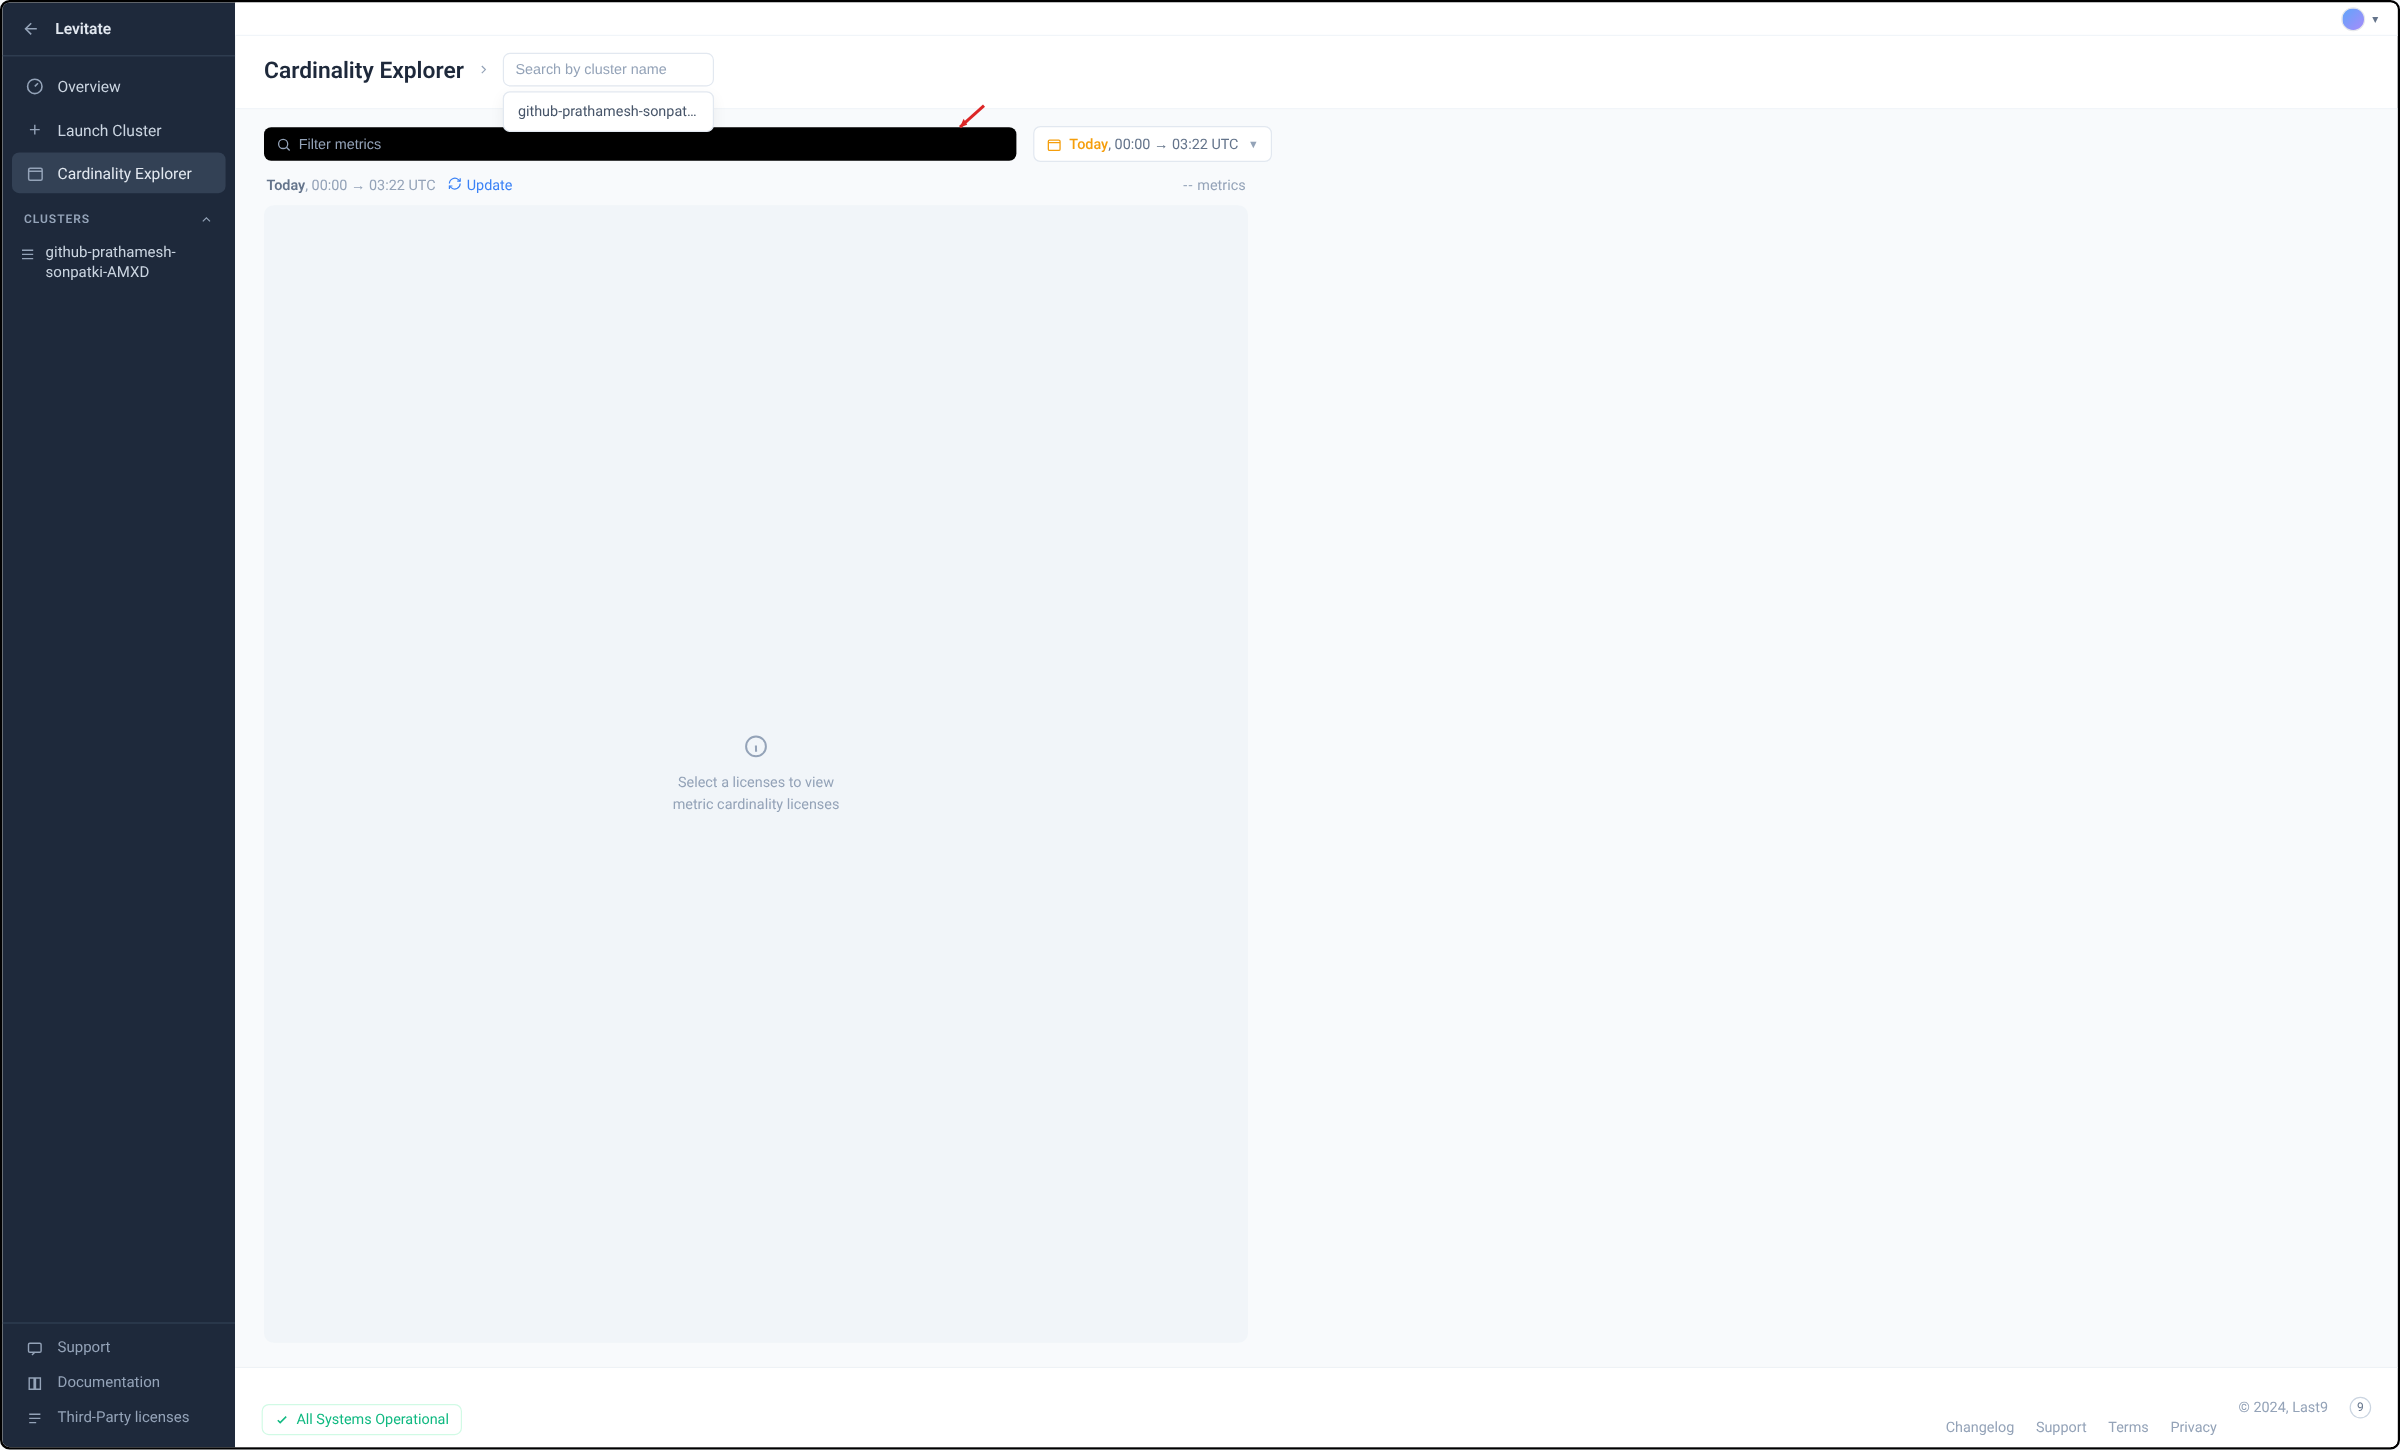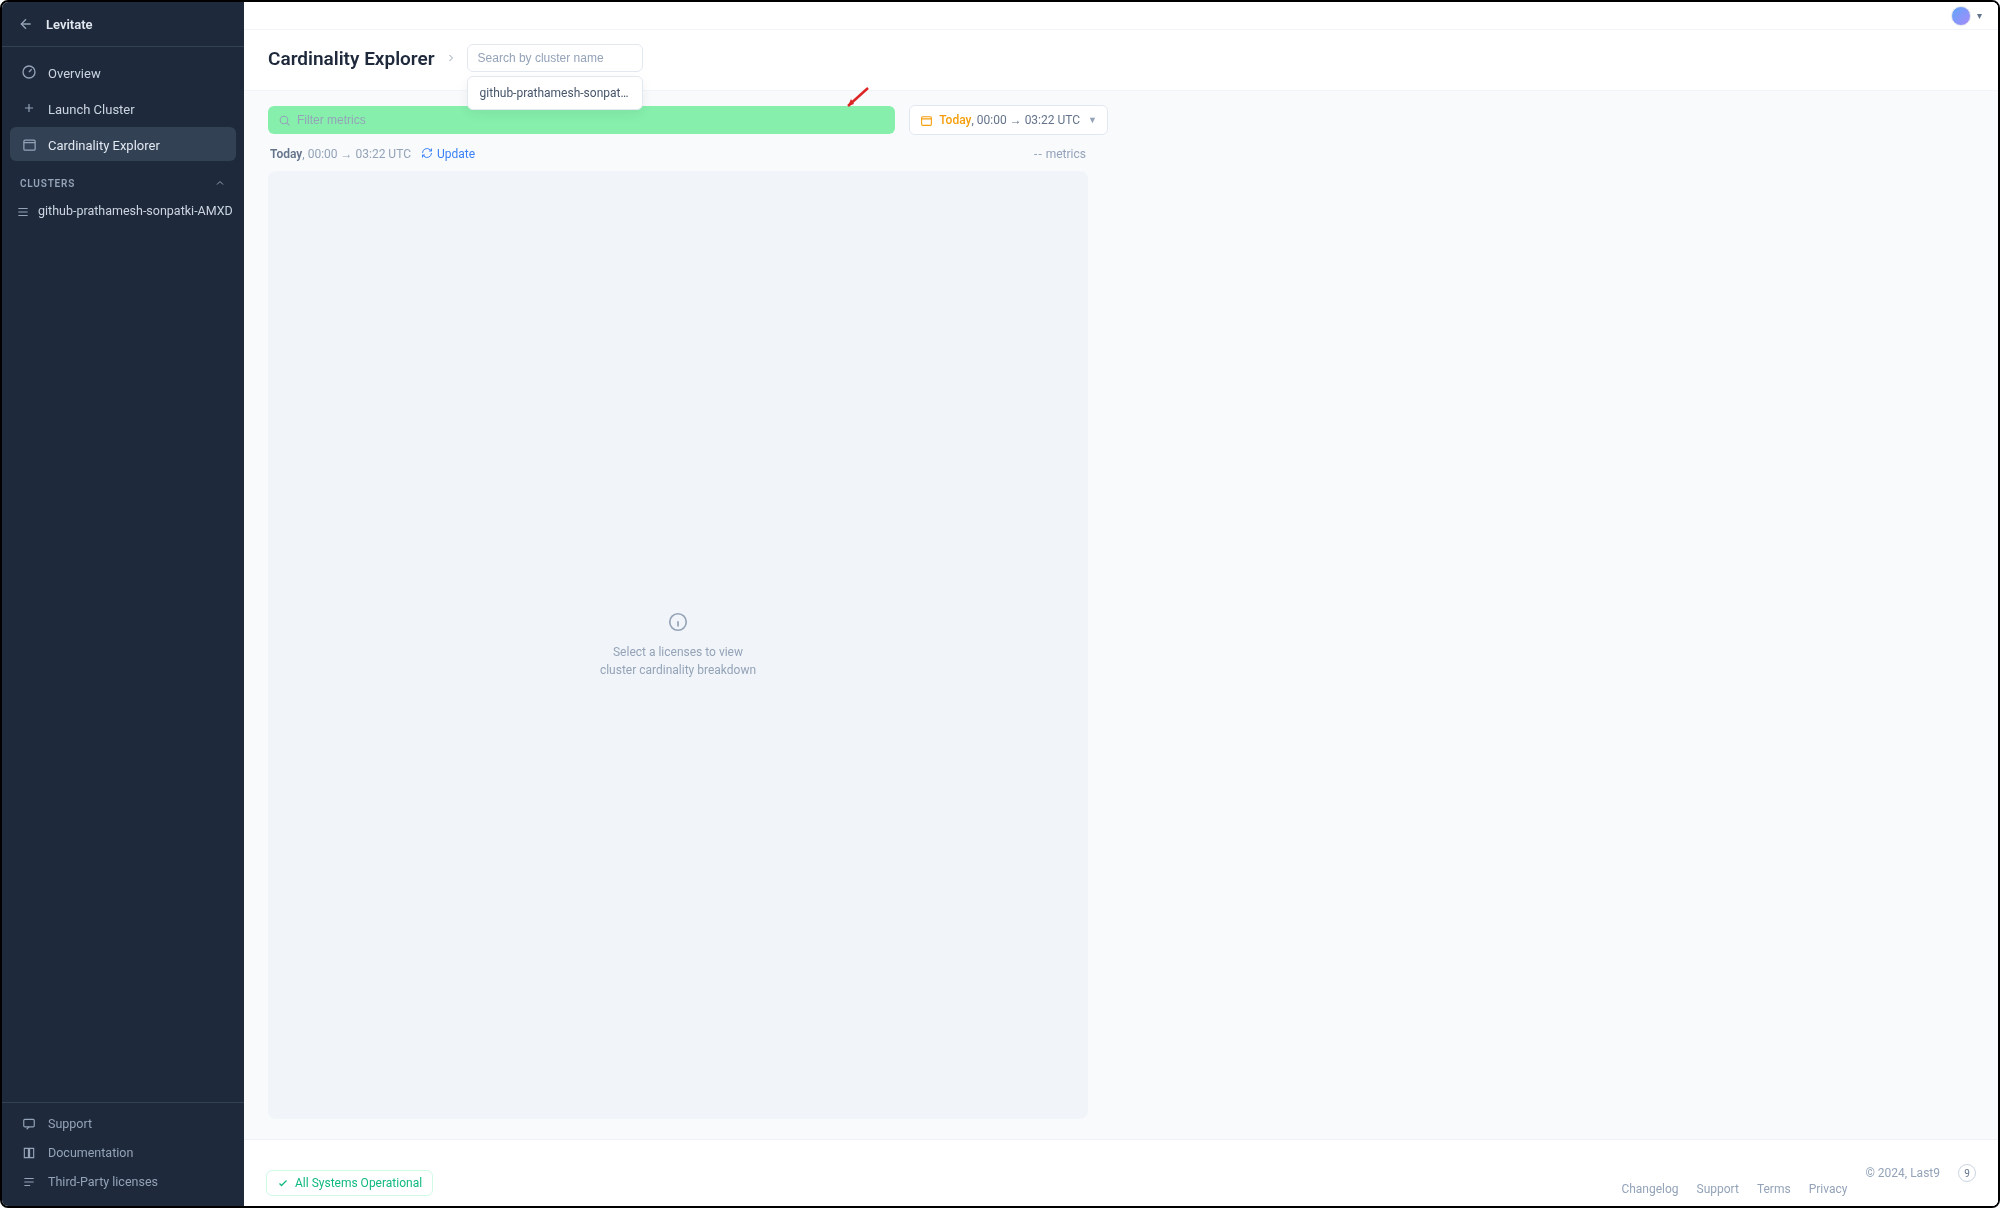--- a/index.html
+++ b/index.html
@@ -1,20 +1,20 @@
 <!DOCTYPE html>
 <html><head>
 <meta charset="utf-8">
 <style>
   * { box-sizing: border-box; margin: 0; padding: 0; }
   html, body { width: 100%; height: 100%; font-family: -apple-system, BlinkMacSystemFont, "Segoe UI", Roboto, sans-serif; font-size: 13px; color: #1f2937; }
   body { display: flex; background: #f8fafc; border: 2px solid #000; border-radius: 8px; overflow: hidden; }
 
   
-  .sidebar { width: 242px; background: #1e293b; color: #cbd5e1; display: flex; flex-direction: column; flex-shrink: 0; }
+  .sidebar { width: 194px; background: #1e293b; color: #cbd5e1; display: flex; flex-direction: column; flex-shrink: 0; }
   .sidebar-top { display: flex; align-items: center; padding: 12px 14px; border-bottom: 1px solid #334155; }
   .back-arrow { width: 20px; height: 20px; display: flex; align-items: center; justify-content: center; color: #94a3b8; margin-right: 10px; cursor: pointer; }
   .brand { font-weight: 600; color: #e2e8f0; font-size: 13px; }
   .sidebar-nav { padding: 8px 8px 0 8px; }
   .nav-item { display: flex; align-items: flex-end; padding: 8px 10px; border-radius: 6px; cursor: pointer; color: #cbd5e1; font-size: 13px; margin-bottom: 2px; }
   .nav-item.active { background: #334155; color: #e2e8f0; }
   .nav-icon { width: 18px; height: 18px; margin-right: 10px; display: flex; align-items: center; justify-content: center; color: #94a3b8; flex-shrink: 0; }
   .section-header { display: flex; align-items: center; justify-content: space-between; padding: 14px 18px 6px 18px; font-size: 10px; letter-spacing: 0.8px; color: #94a3b8; font-weight: 600; gap: 32px; }
   .chev { color: #94a3b8; }
   .cluster-item { display: flex; align-items: flex-start; padding: 8px 10px 8px 14px; cursor: pointer; font-size: 12.5px; line-height: 1.35; }
@@ -38,21 +38,21 @@
   .search-wrap { position: relative; }
   .cluster-search { width: 176px; padding: 6px 10px; border: 1px solid #e2e8f0; border-radius: 6px; font-size: 12px; color: #64748b; background: #fff; }
   .cluster-search::placeholder { color: #94a3b8; }
   .dropdown { position: absolute; top: 100%; left: 0; margin-top: 4px; width: 176px; background: #fff; border: 1px solid #e2e8f0; border-radius: 6px; box-shadow: 0 4px 12px rgba(0,0,0,0.06); z-index: 10; }
   .dropdown-item { padding: 9px 12px; font-size: 12px; color: #475569; cursor: pointer; white-space: nowrap; overflow: hidden; text-overflow: ellipsis; }
 
   .arrow-annot { position: absolute; left: 598px; top: 54px; pointer-events: none; }
 
   .content { flex: 1; background: #f8fafc; padding: 14px 24px 20px 24px; display: flex; flex-direction: column; overflow: auto; }
   .controls-row { display: flex; gap: 14px; margin-bottom: 12px; align-items: center; max-width: 840px; }
-  .filter-input-wrap { flex: 1; display: flex; align-items: center; background: #86efac; border-radius: 6px; padding: 7px 10px; }
+  .filter-input-wrap { flex: 1; display: flex; align-items: center; background: #000000; border-radius: 6px; padding: 7px 10px; }
   .filter-icon { color: #94a3b8; margin-right: 6px; display: flex; }
   .filter-input { flex: 1; border: none; background: transparent; font-size: 12px; color: #64748b; outline: none; }
   .filter-input::placeholder { color: #94a3b8; }
   .daterange { background: #fff; border: 1px solid #e2e8f0; border-radius: 6px; padding: 7px 10px; font-size: 12px; color: #64748b; display: flex; align-items: center; gap: 6px; cursor: pointer; }
   .dr-today { color: #f59e0b; font-weight: 500; }
   .dr-icon { color: #f59e0b; }
   .dr-chev { color: #94a3b8; font-size: 9px; margin-left: 2px; }
 
   .panel-header { display: flex; justify-content: space-between; align-items: center; max-width: 820px; padding: 0 2px 10px 2px; font-size: 12px; }
   .ph-left { display: flex; align-items: center; gap: 10px; }
@@ -250,21 +250,21 @@
       <div class="empty">
         <div class="empty-icon">
           <svg width="22" height="22" viewBox="0 0 24 24" fill="none" stroke="currentColor" stroke-width="1.8">
               <circle cx="12" cy="12" r="9"></circle>
               <path d="M12 8h.01"></path>
               <path d="M11 12h1v4h1"></path>
             </svg>
         </div>
         <div class="empty-text">
           <div>Select a licenses to view</div>
-          <div>cluster cardinality breakdown</div>
+          <div>metric cardinality licenses</div>
         </div>
       </div>
     </div>
   </div>
 
   <div class="bottombar">
     <div class="status-pill">
       <span>
         <svg width="12" height="12" viewBox="0 0 24 24" fill="none" stroke="currentColor" stroke-width="2.5">
             <path d="M5 13l4 4L19 7"></path>

